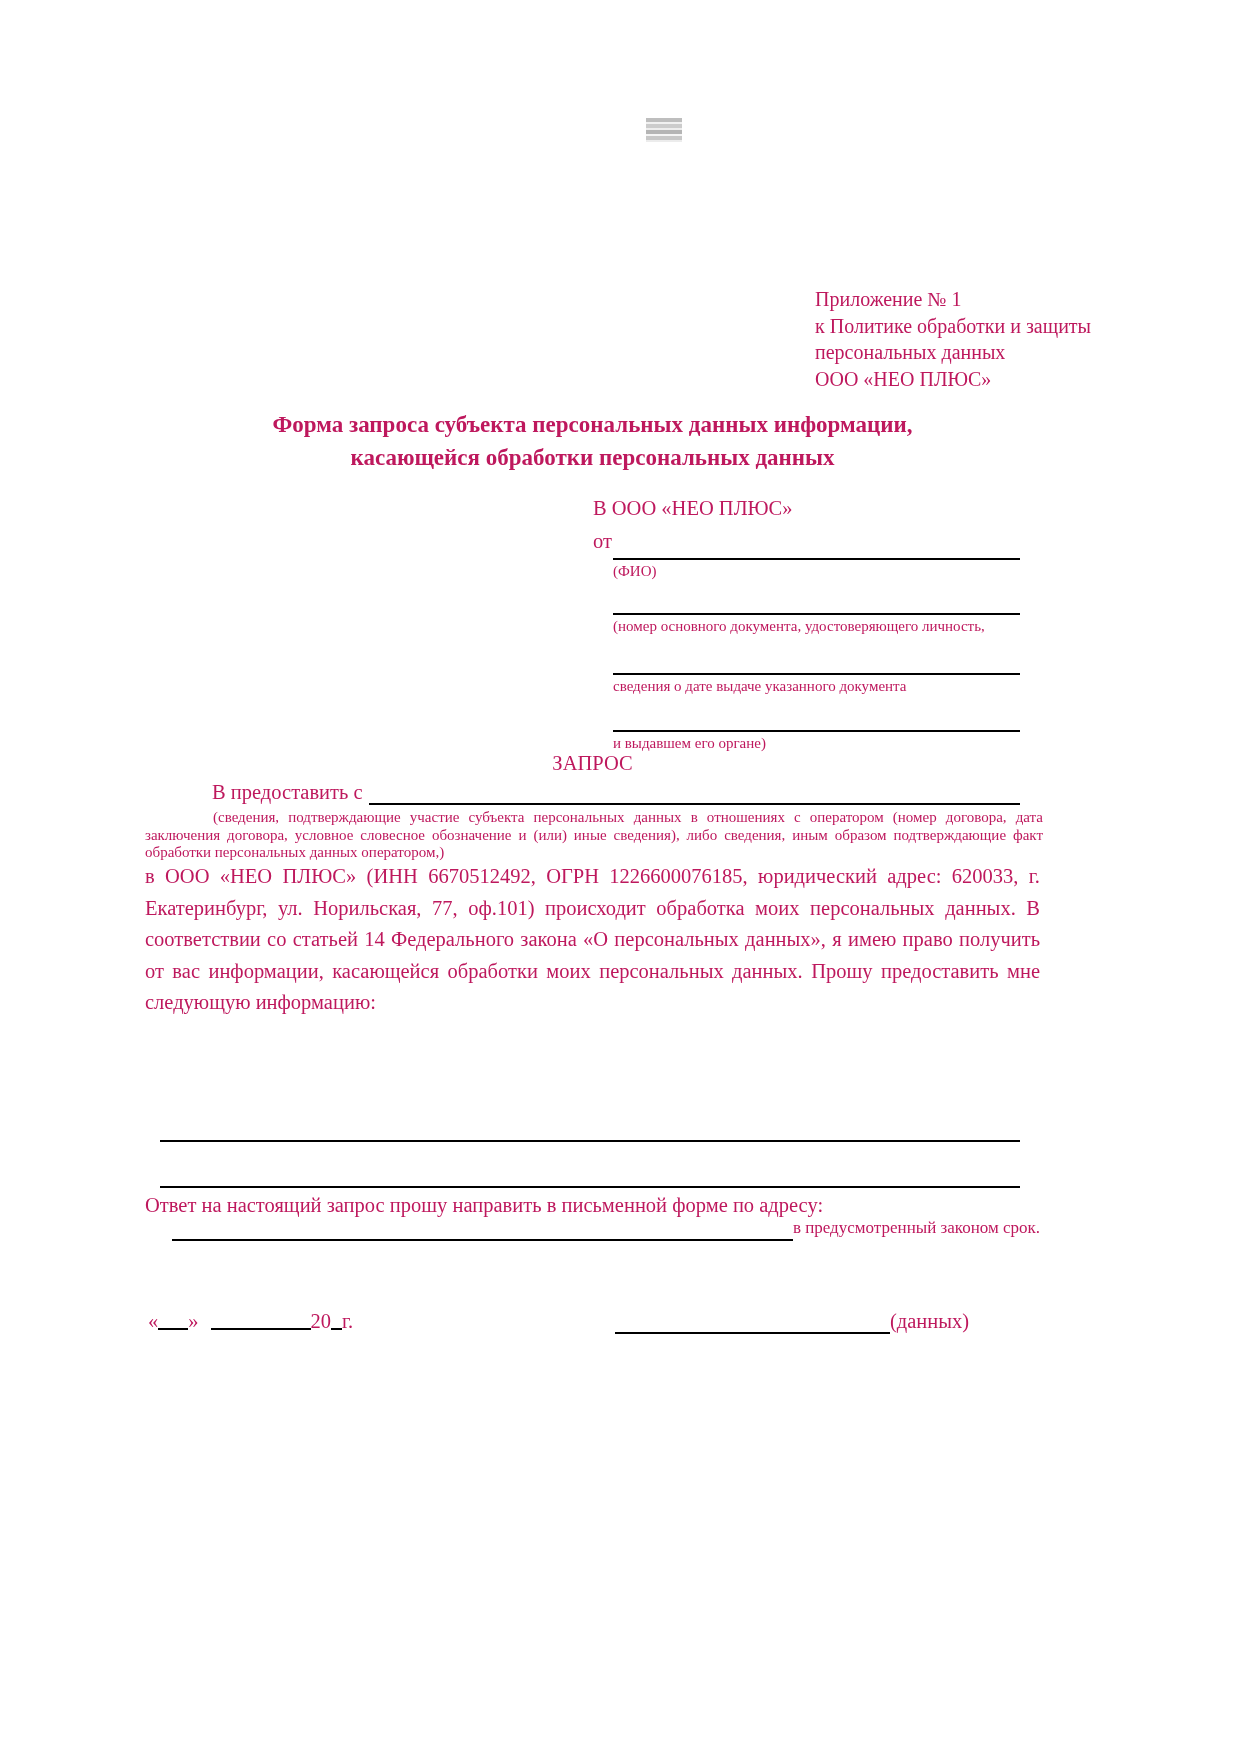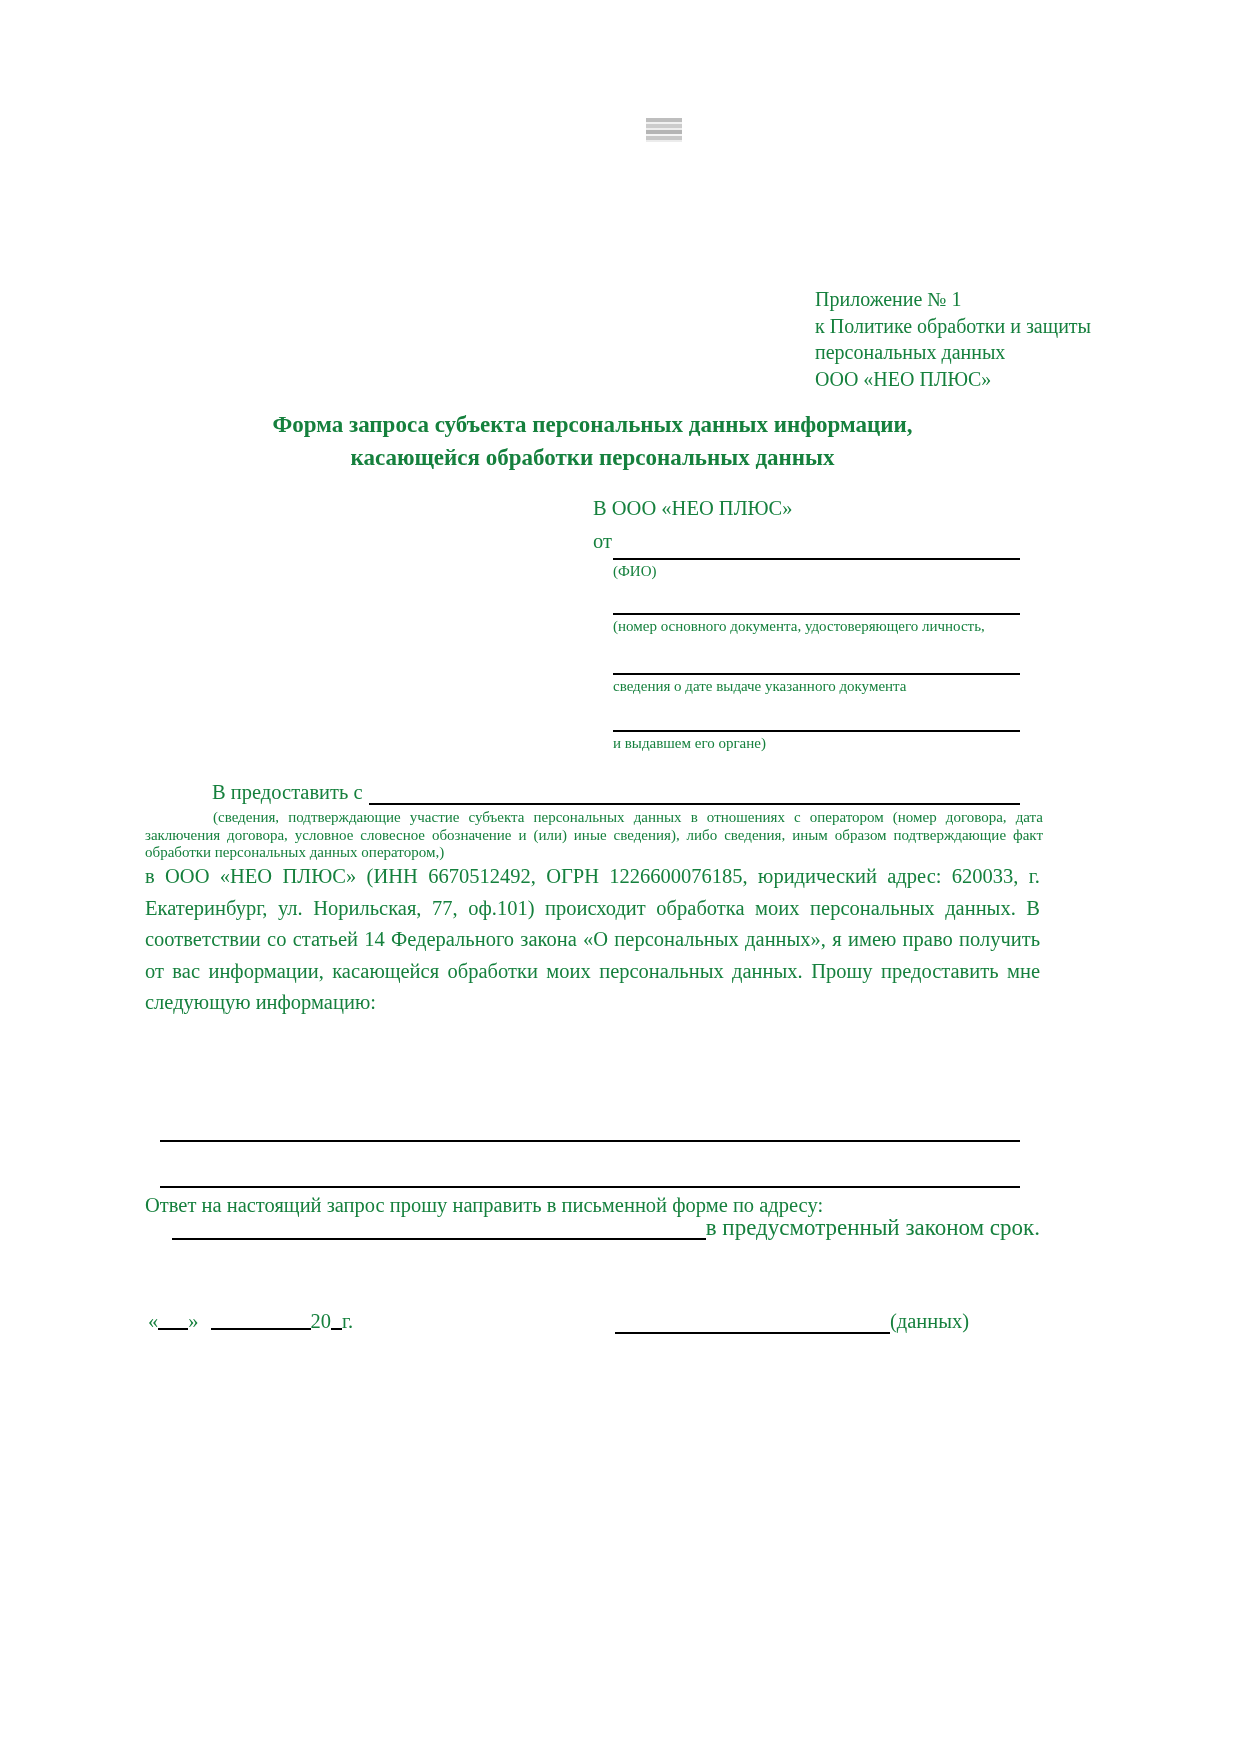--- a/index.html
+++ b/index.html
@@ -1,21 +1,21 @@
 <!DOCTYPE html>
 <html><head>
 <meta charset="utf-8">
 <style>
   * { margin:0; padding:0; box-sizing:border-box; }
   html,body { background:#ffffff; }
   .page {
     position:relative;
     width:1242px; height:1363px;
     background:#ffffff;
-    color:#15803d;
+    color:#be185d;
     font-family:"Liberation Serif","DejaVu Serif",serif;
     overflow:hidden;
   }
   .abs { position:absolute; }
 
   .stamp {
     left:646px; top:118px; width:36px; height:24px;
     background:linear-gradient(
       #b3b3b3 0 4px, #efefef 4px 6px,
       #c4c4c4 6px 10px, #ececec 10px 12px,
@@ -61,21 +61,21 @@
     font-size:20.5px; line-height:31.5px;
     text-align:justify;
   }
 
   .blank1 { left:160px; top:1116px; width:860px; height:26px; border-bottom:2.5px solid #000; }
   .blank2 { left:160px; top:1162px; width:860px; height:26px; border-bottom:2.5px solid #000; }
 
   .reply1 { left:145px; top:1192px; width:895px; font-size:20.5px; line-height:26px; }
   .reply2 {
     left:145px; top:1215px; width:895px;
-    display:flex; align-items:center; font-size:23px; line-height:26px;
+    display:flex; align-items:flex-end; font-size:17px; line-height:26px;
   }
   .reply2 .fill { flex:1; border-bottom:2.5px solid #000; height:24px; margin-left:27px; }
   .reply2 .suffix { white-space:nowrap; }
 
   .daterow { left:148px; top:1308px; font-size:20.5px; line-height:26px; white-space:nowrap; }
   .blank-inline {
     display:inline-block; border-bottom:2px solid #000;
     height:18px; vertical-align:baseline; transform:translateY(2px);
   }
   .w28 { width:30px; } .w100 { width:100px; } .w10 { width:11px; } .spc { display:inline-block; width:12px; }
@@ -124,20 +124,21 @@
       <div class="rule"></div>
       <div class="caption">сведения о дате выдаче указанного документа</div>
     </div>
     <div>
       <div class="gap3"></div>
       <div class="rule"></div>
       <div class="caption">и выдавшем его органе)</div>
     </div>
   </div>
 
+  <div class="abs zapros">ЗАПРОС</div>
 
   <div class="abs intro-row">
     <span>В предоставить с</span>
     <span class="fill"></span>
   </div>
 
   <div class="abs footnote">(сведения, подтверждающие участие субъекта персональных данных в отношениях с оператором (номер договора, дата заключения договора, условное словесное обозначение и (или) иные сведения), либо сведения, иным образом подтверждающие факт обработки персональных данных оператором,)</div>
 
   <div class="abs bodytext">в ООО «НЕО ПЛЮС» (ИНН 6670512492, ОГРН 1226600076185, юридический адрес: 620033, г. Екатеринбург, ул. Норильская, 77, оф.101) происходит обработка моих персональных данных. В соответствии со статьей 14 Федерального закона «О персональных данных», я имею право получить от вас информации, касающейся обработки моих персональных данных. Прошу предоставить мне следующую информацию:</div>
 

